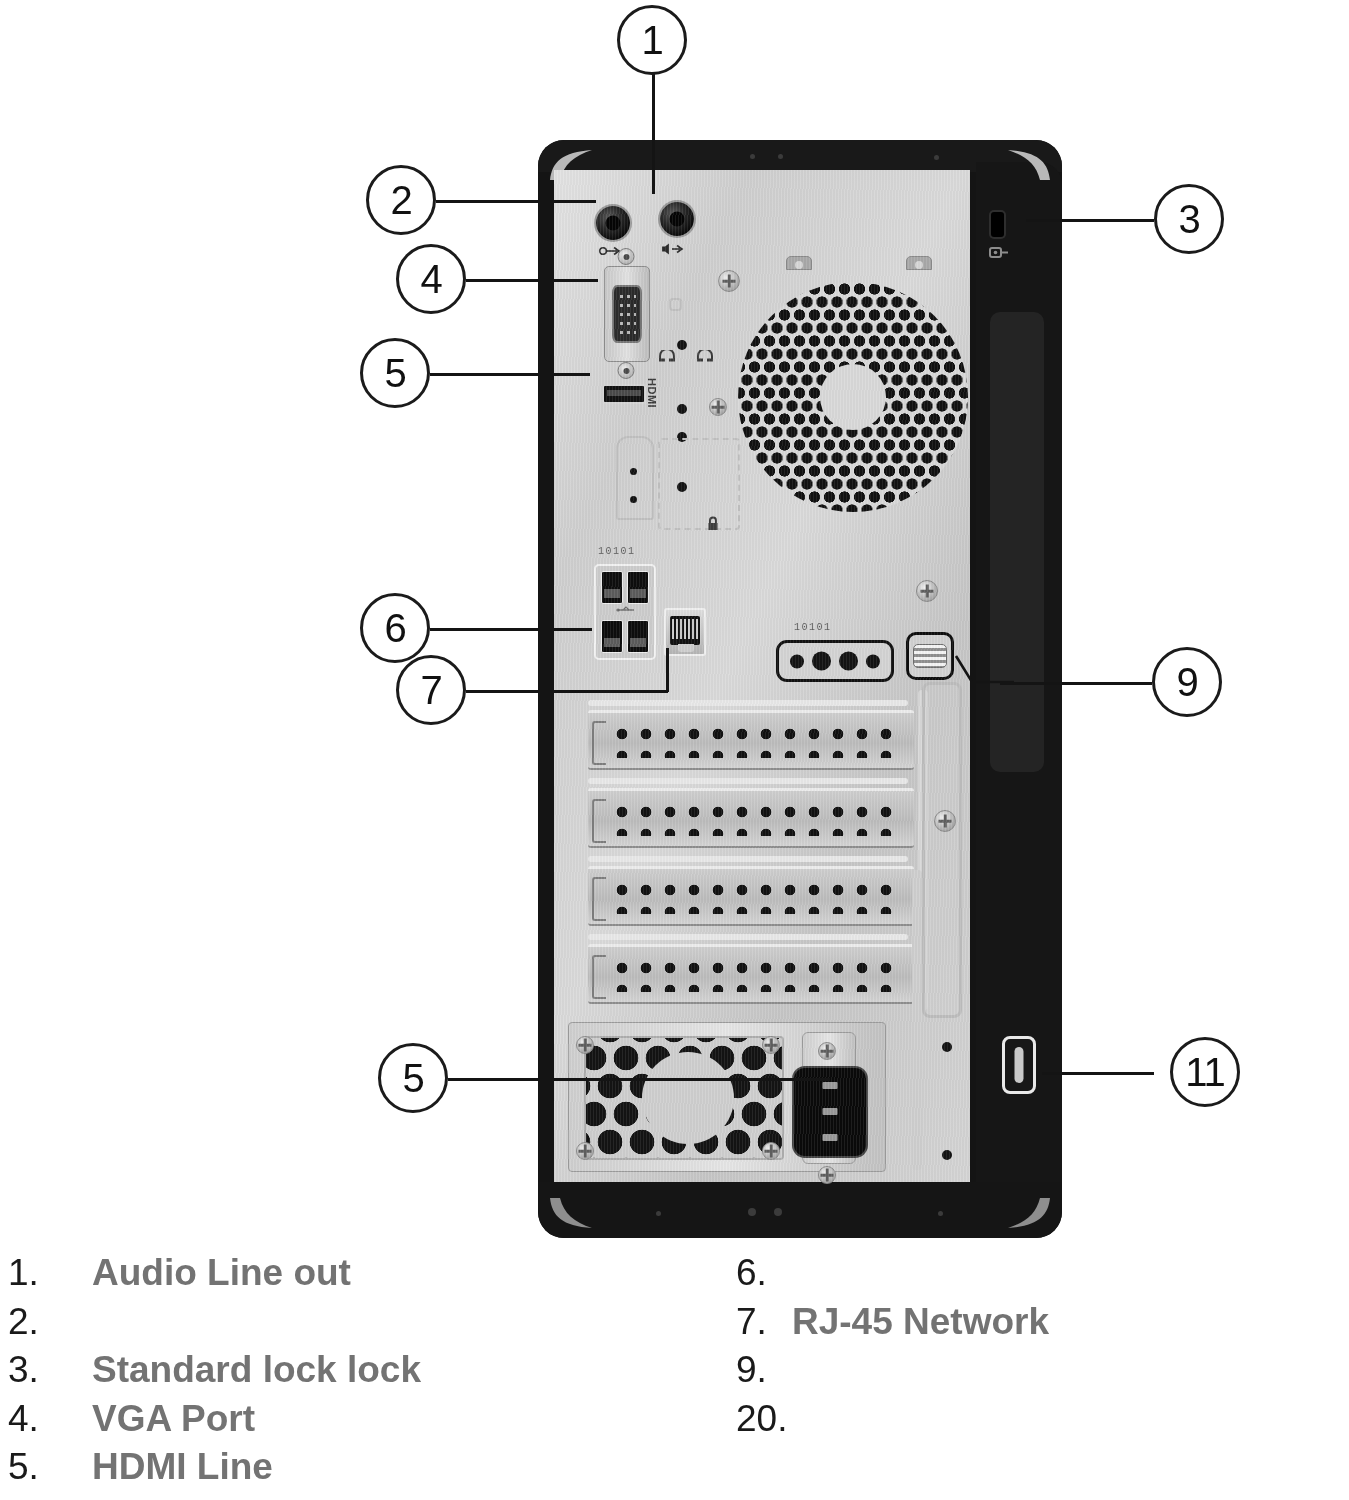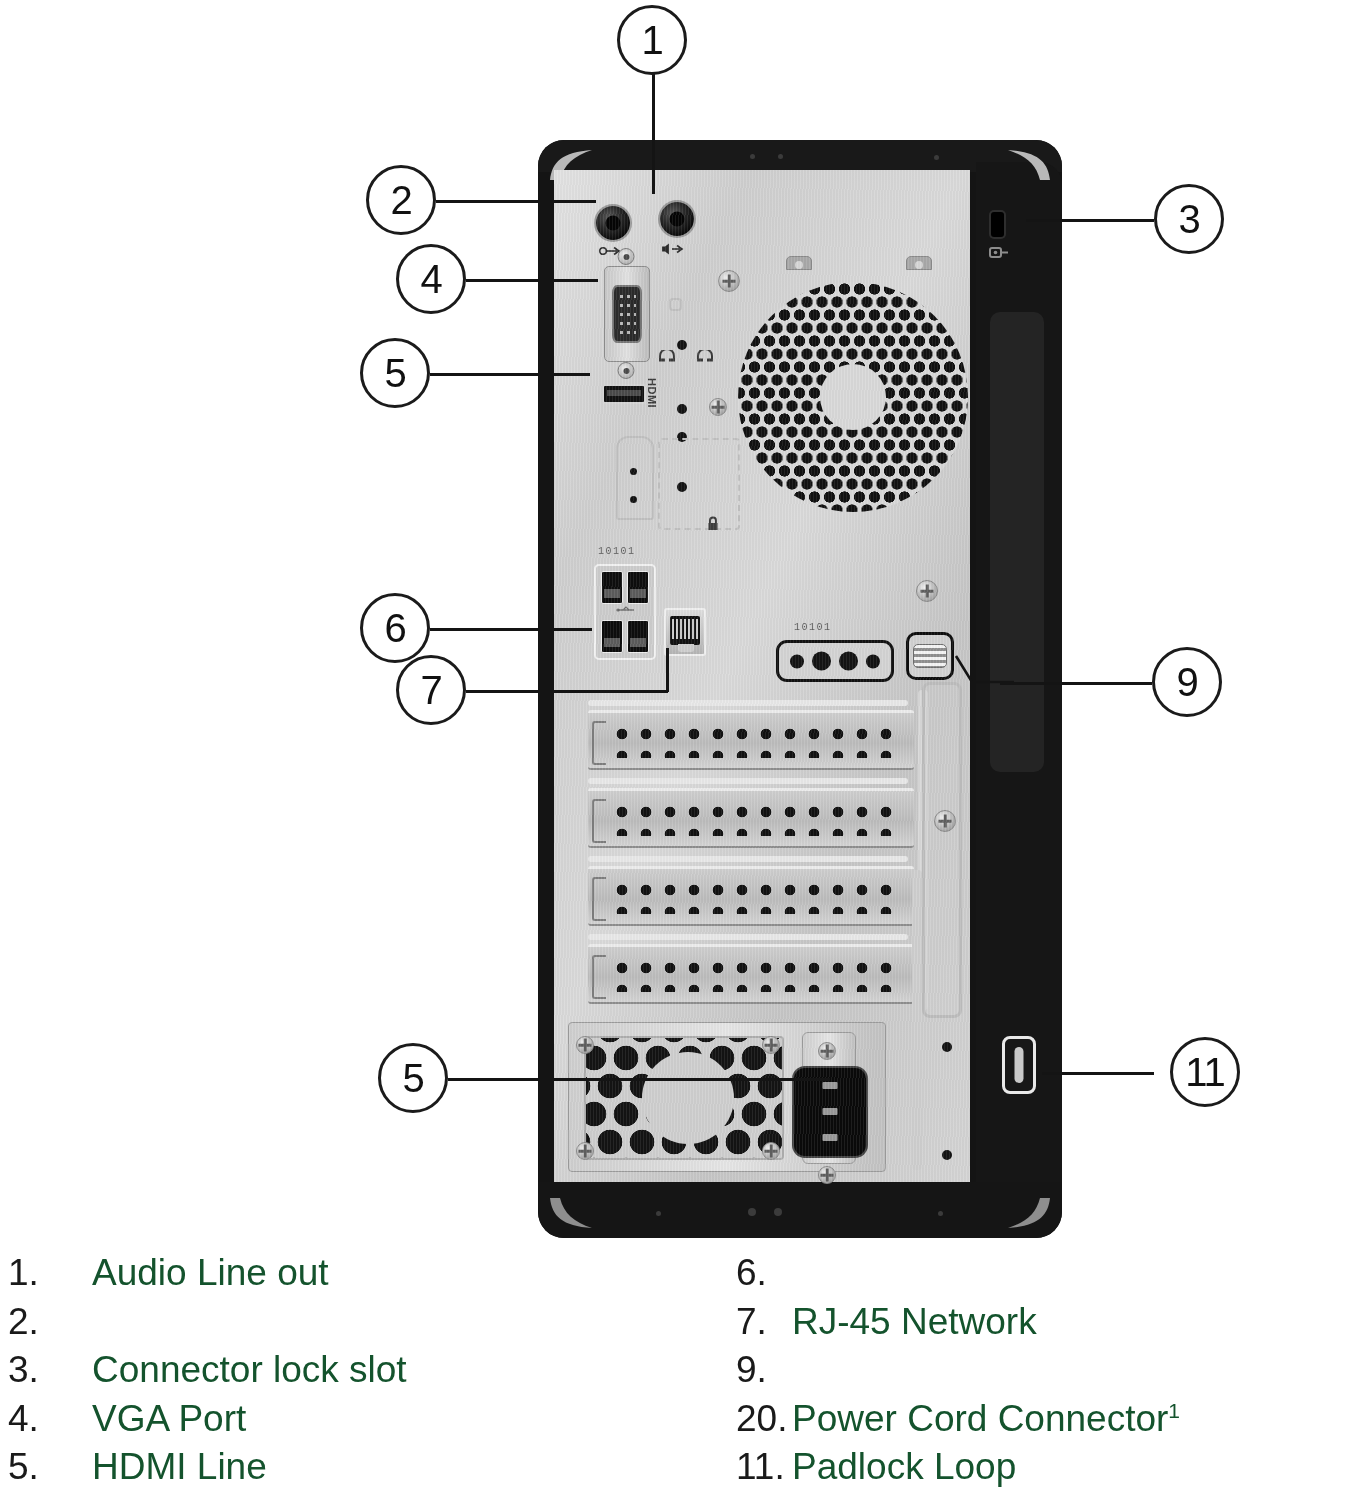--- a/index.html
+++ b/index.html
@@ -320,21 +320,21 @@
   }
   .legnum{
     width:92px; flex:0 0 92px; text-align:left;
     font-family:"Liberation Sans Narrow","Liberation Sans",sans-serif;
     font-size:37px; font-weight:400; color:#1a1a1a;
   }
   .legcol.left .legnum{ padding-left:8px; }
   .legcol.right .legnum{ padding-left:36px; }
   .leglabel{
     font-family:"Liberation Sans Narrow","Liberation Sans",sans-serif;
-    font-size:37px; font-weight:400; color:#14532d; white-space:nowrap;
+    font-size:37px; font-weight:700; color:#737373; white-space:nowrap;
   }
   .leglabel sup{ font-size:21px; vertical-align:super; }
 </style>
 </head>
 <body>
 
 <div id="page">
 
   <div class="chassis">
     <div class="top-bezel"></div>
@@ -556,21 +556,21 @@
     <div class="legcol left">
       <div class="legrow">
         <span class="legnum">1.</span>
         <span class="leglabel">Audio Line out</span>
       </div>
       <div class="legrow">
         <span class="legnum">2.</span>
       </div>
       <div class="legrow">
         <span class="legnum">3.</span>
-        <span class="leglabel">Connector lock slot</span>
+        <span class="leglabel">Standard lock lock</span>
       </div>
       <div class="legrow">
         <span class="legnum">4.</span>
         <span class="leglabel">VGA Port</span>
       </div>
       <div class="legrow">
         <span class="legnum">5.</span>
         <span class="leglabel">HDMI Line</span>
       </div>
     </div>
@@ -581,22 +581,17 @@
       </div>
       <div class="legrow">
         <span class="legnum">7.</span>
         <span class="leglabel">RJ-45 Network</span>
       </div>
       <div class="legrow">
         <span class="legnum">9.</span>
       </div>
       <div class="legrow">
         <span class="legnum">20.</span>
-        <span class="leglabel"><span>Power Cord Connector</span><sup>1</sup></span>
-      </div>
-      <div class="legrow">
-        <span class="legnum">11.</span>
-        <span class="leglabel">Padlock Loop</span>
       </div>
     </div>
   </div>
 
 </div>
 
 </body></html>

